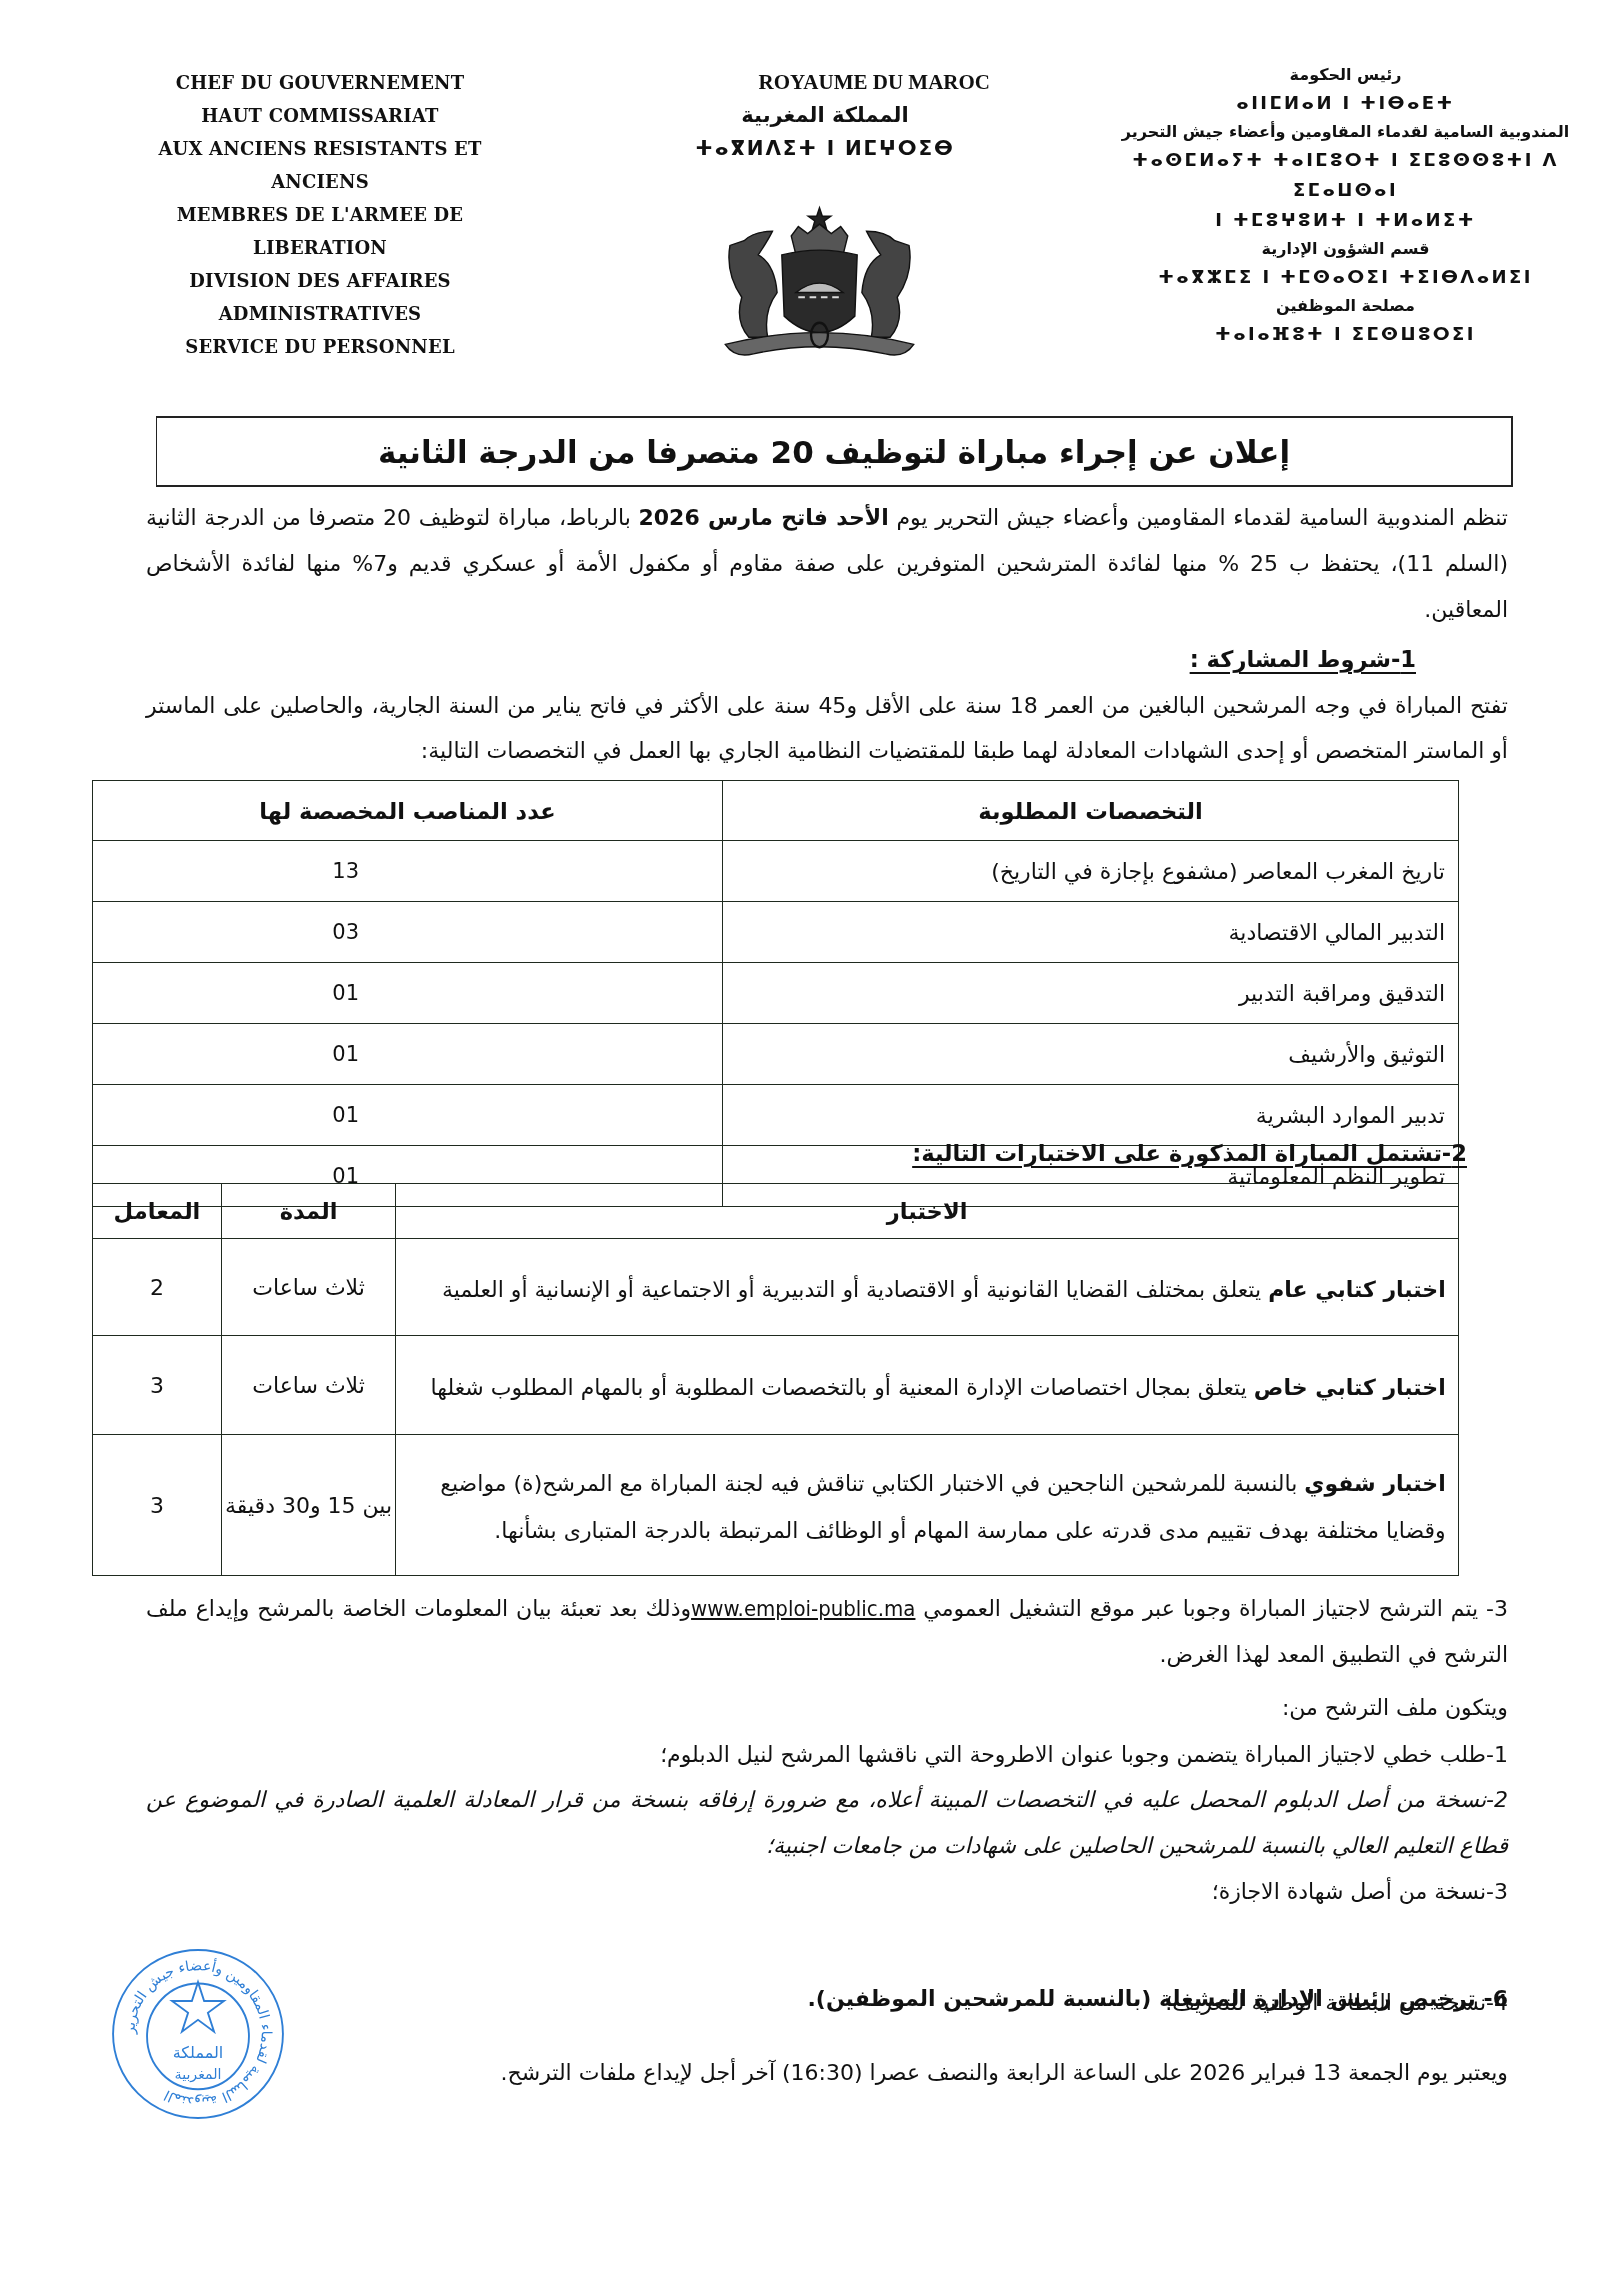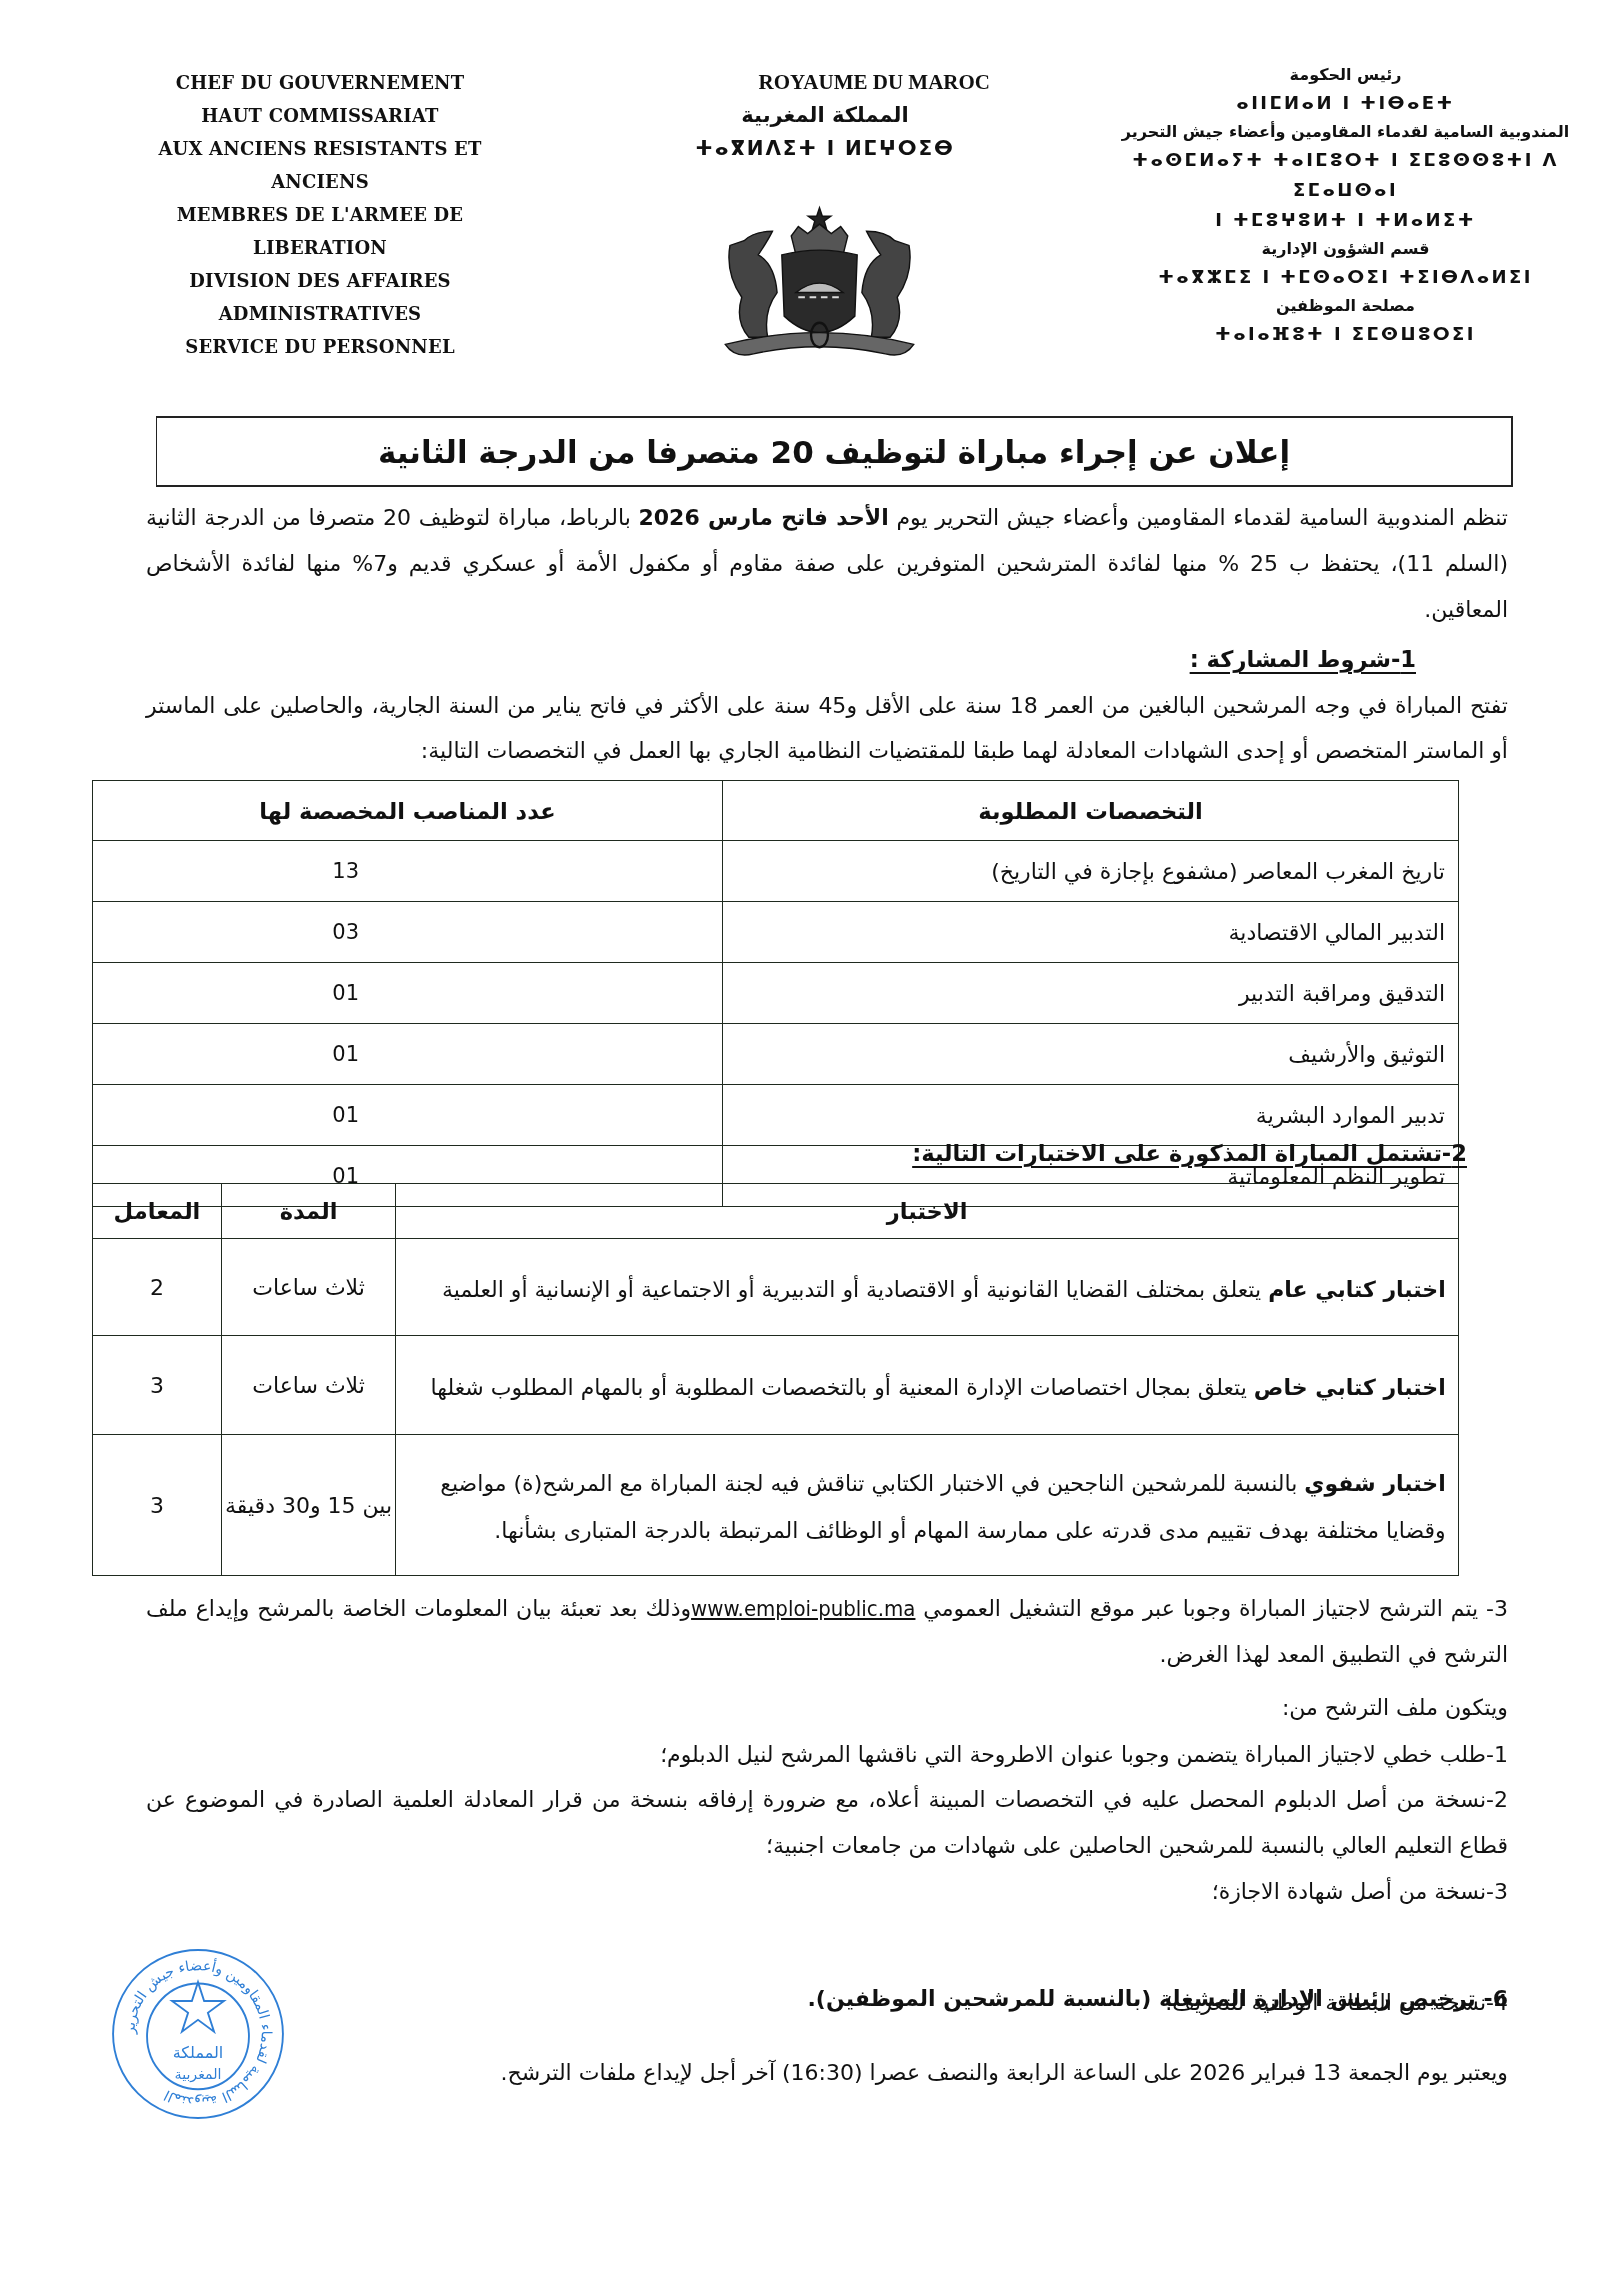--- a/index.html
+++ b/index.html
@@ -158,21 +158,21 @@
       <td class="coef">3</td>
     </tr>
   </tbody>
     </table>
 
   <div class="para" style="top:1586px;">
     <b></b><span>3- يتم الترشح لاجتياز المباراة وجوبا عبر موقع التشغيل العمومي </span><a class="url">www.emploi-public.ma</a><span>وذلك بعد تعبئة بيان المعلومات الخاصة بالمرشح وإيداع ملف الترشح في التطبيق المعد لهذا الغرض.</span>
   </div>
   <div class="para" style="top:1685px;">ويتكون ملف الترشح من:</div>
   <div class="para" style="top:1732px;">1-طلب خطي لاجتياز المباراة يتضمن وجوبا عنوان الاطروحة التي ناقشها المرشح لنيل الدبلوم؛</div>
-  <div class="para" style="top:1777px;">2-نسخة من أصل الدبلوم المحصل عليه في التخصصات المبينة أعلاه، مع ضرورة إرفاقه بنسخة من قرار المعادلة العلمية الصادرة في الموضوع عن قطاع التعليم العالي بالنسبة للمرشحين الحاصلين على شهادات من جامعات اجنبية؛</div>
+  <div class="para" style="top:1777px;font-style:italic;">2-نسخة من أصل الدبلوم المحصل عليه في التخصصات المبينة أعلاه، مع ضرورة إرفاقه بنسخة من قرار المعادلة العلمية الصادرة في الموضوع عن قطاع التعليم العالي بالنسبة للمرشحين الحاصلين على شهادات من جامعات اجنبية؛</div>
   <div class="para" style="top:1869px;">3-نسخة من أصل شهادة الاجازة؛</div>
   <div class="para" style="top:1980px;">4-نسخة من البطاقة الوطنية للتعريف؛</div>
   <div class="para" style="top:1976px;font-weight:bold;">6- ترخيص رئيس الإدارة المشغلة (بالنسبة للمرشحين الموظفين).</div>
   <div class="para" style="top:2050px;">ويعتبر يوم الجمعة 13 فبراير 2026 على الساعة الرابعة والنصف عصرا (16:30) آخر أجل لإيداع ملفات الترشح.</div>
 
   <svg class="stamp" viewBox="0 0 390 390">
     <defs>
       <path id="stampArc" d="M60,195 a135,135 0 1,1 270,0 a135,135 0 1,1 -270,0"></path>
     </defs>
     <g fill="none" stroke="#2f7fd6" stroke-width="4">

